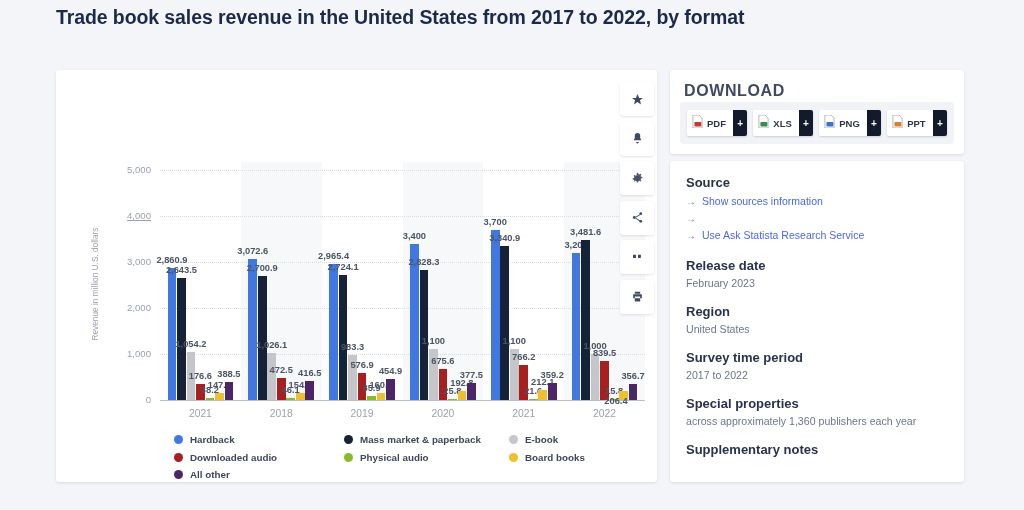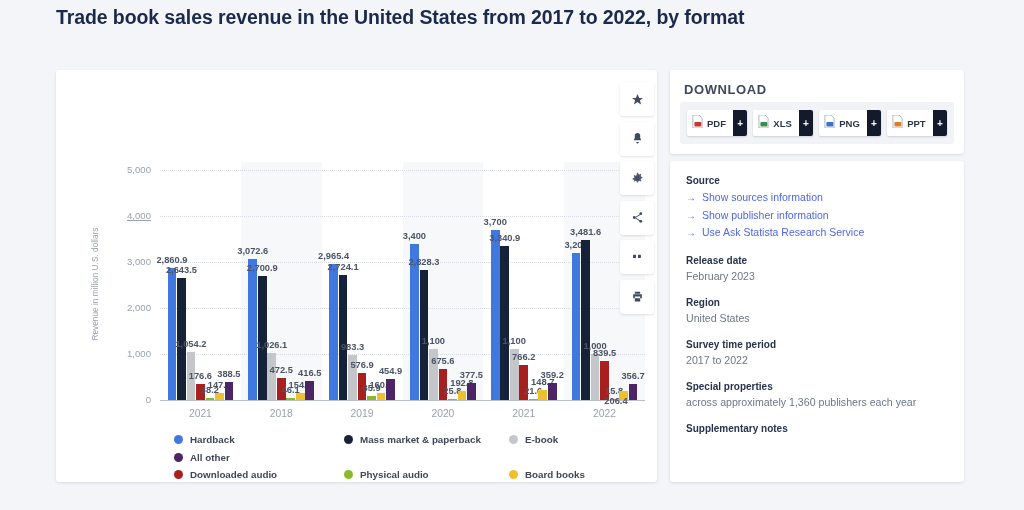--- a/index.html
+++ b/index.html
@@ -73,21 +73,21 @@
   }
 
   
   .dl-card {
     position: absolute; left: 670px; top: 70px; width: 294px; height: 84px;
     background: #fff; border-radius: 3px;
     box-shadow: 0 1px 3px rgba(30,40,70,.13);
   }
   .dl-title {
     position: absolute; left: 14px; top: 12px;
-    font-size: 13px; font-weight: bold; color: #3f4a62; letter-spacing: .6px;
+    font-size: 16px; font-weight: bold; color: #3f4a62; letter-spacing: .6px;
   }
   .dl-row {
     position: absolute; left: 10px; top: 32px;
     width: 274px; height: 42px; background: #f2f3f6; border-radius: 3px;
     display: flex; align-items: center; padding: 0 7px; gap: 6px;
   }
   .dl-btn {
     height: 26px; display: flex; align-items: stretch;
     border-radius: 2px; overflow: hidden;
     box-shadow: 0 1px 2px rgba(30,40,70,.18);
@@ -103,21 +103,21 @@
     font-size: 10px; font-weight: bold;
   }
 
   .info-card {
     position: absolute; left: 670px; top: 161px; width: 294px; height: 321px;
     background: #fff; border-radius: 3px;
     box-shadow: 0 1px 3px rgba(30,40,70,.13);
     padding: 14px 16px 0 16px; overflow: hidden;
   }
   .ic-h {
-    font-size: 10px; font-weight: bold; color: #28324a;
+    font-size: 13px; font-weight: bold; color: #28324a;
     margin-bottom: 3px;
   }
   .ic-v { font-size: 10.6px; color: #6c7689; line-height: 15px; }
   .ic-blk { margin-bottom: 13px; }
   .ic-link {
     font-size: 10.5px; color: #4d66e8; line-height: 16.5px;
     display: flex; align-items: baseline; gap: 6px;
   }
   .arw { color: #4d66e8; font-size: 10px; }
 </style>
@@ -210,21 +210,21 @@
         <div class="blabel" style="width: 54px; left: 412.25px; top: 146.8px;">3,700</div>
         <div class="bar" style="left: 444.45px; width: 8.6px; height: 153.681px; top: 176.319px; background: rgb(21, 34, 56);"></div>
         <div class="blabel" style="width: 54px; left: 421.75px; top: 163.319px;">3,340.9</div>
         <div class="bar" style="left: 453.95px; width: 8.6px; height: 50.6px; top: 279.4px; background: rgb(196, 198, 202);"></div>
         <div class="blabel" style="width: 54px; left: 431.25px; top: 266.4px;">1,100</div>
         <div class="bar" style="left: 463.45px; width: 8.6px; height: 35.2452px; top: 294.755px; background: rgb(168, 31, 31);"></div>
         <div class="blabel" style="width: 54px; left: 440.75px; top: 281.755px;">766.2</div>
         <div class="bar" style="left: 472.95px; width: 8.6px; height: 1.5px; top: 328.5px; background: rgb(138, 186, 41);"></div>
         <div class="blabel" style="width: 54px; left: 450.25px; top: 315.5px;">21.6</div>
         <div class="bar" style="left: 482.45px; width: 8.6px; height: 9.7566px; top: 320.243px; background: rgb(239, 192, 45);"></div>
-        <div class="blabel" style="width: 54px; left: 459.75px; top: 307.243px;">148.7</div>
+        <div class="blabel" style="width: 54px; left: 459.75px; top: 307.243px;">212.1</div>
         <div class="bar" style="left: 491.95px; width: 8.6px; height: 16.5232px; top: 313.477px; background: rgb(75, 37, 102);"></div>
         <div class="blabel" style="width: 54px; left: 469.25px; top: 300.477px;">359.2</div>
         <div class="xlabel" style="left: 437.75px; width: 60px; top: 338px;">2021</div>
         <div class="bar" style="left: 515.783px; width: 8.6px; height: 147.2px; top: 182.8px; background: rgb(65, 120, 224);"></div>
         <div class="blabel" style="width: 54px; left: 493.083px; top: 169.8px;">3,200</div>
         <div class="bar" style="left: 525.283px; width: 8.6px; height: 160.154px; top: 169.846px; background: rgb(21, 34, 56);"></div>
         <div class="blabel" style="width: 54px; left: 502.583px; top: 156.846px;">3,481.6</div>
         <div class="bar" style="left: 534.783px; width: 8.6px; height: 46px; top: 284px; background: rgb(196, 198, 202);"></div>
         <div class="blabel" style="width: 54px; left: 512.083px; top: 271px;">1,000</div>
         <div class="bar" style="left: 544.283px; width: 8.6px; height: 38.617px; top: 291.383px; background: rgb(168, 31, 31);"></div>
@@ -248,36 +248,36 @@
             <span class="lg-dot" style="background: rgb(21, 34, 56);"></span>
             <span class="lg-txt">Mass market &amp; paperback</span>
           </div>
           <div class="lg-item" style="left: 335px;">
             <span class="lg-dot" style="background: rgb(196, 198, 202);"></span>
             <span class="lg-txt">E-book</span>
           </div>
         </div>
         <div class="lg-row">
           <div class="lg-item" style="left: 0px;">
-            <span class="lg-dot" style="background: rgb(75, 37, 102);"></span>
-            <span class="lg-txt">All other</span>
-          </div>
-        </div>
-        <div class="lg-row">
-          <div class="lg-item" style="left: 0px;">
             <span class="lg-dot" style="background: rgb(168, 31, 31);"></span>
             <span class="lg-txt">Downloaded audio</span>
           </div>
           <div class="lg-item" style="left: 170px;">
             <span class="lg-dot" style="background: rgb(138, 186, 41);"></span>
             <span class="lg-txt">Physical audio</span>
           </div>
           <div class="lg-item" style="left: 335px;">
             <span class="lg-dot" style="background: rgb(239, 192, 45);"></span>
             <span class="lg-txt">Board books</span>
+          </div>
+        </div>
+        <div class="lg-row">
+          <div class="lg-item" style="left: 0px;">
+            <span class="lg-dot" style="background: rgb(75, 37, 102);"></span>
+            <span class="lg-txt">All other</span>
           </div>
         </div>
       </div>
 
   </div>
 
   <div class="toolbar">
     <div class="tb-btn">
       <svg width="13" height="13" viewBox="0 0 24 24" fill="#3e4a61">
           <path d="M12 2l3 7h7l-5.5 4.5L18.5 21 12 16.8 5.5 21l2-7.5L2 9h7z"></path>
@@ -364,21 +364,20 @@
   <div class="info-card">
     <div class="ic-blk">
       <div class="ic-h">Source</div>
       <div id="links">
           <div class="ic-link">
             <span class="arw">→</span>
             <span>Show sources information</span>
           </div>
           <div class="ic-link">
             <span class="arw">→</span>
-            <span>Show publisher information</span>
           </div>
           <div class="ic-link">
             <span class="arw">→</span>
             <span>Use Ask Statista Research Service</span>
           </div>
         </div>
     </div>
     <div id="blocks">
         <div class="ic-blk">
           <div class="ic-h">Release date</div>

